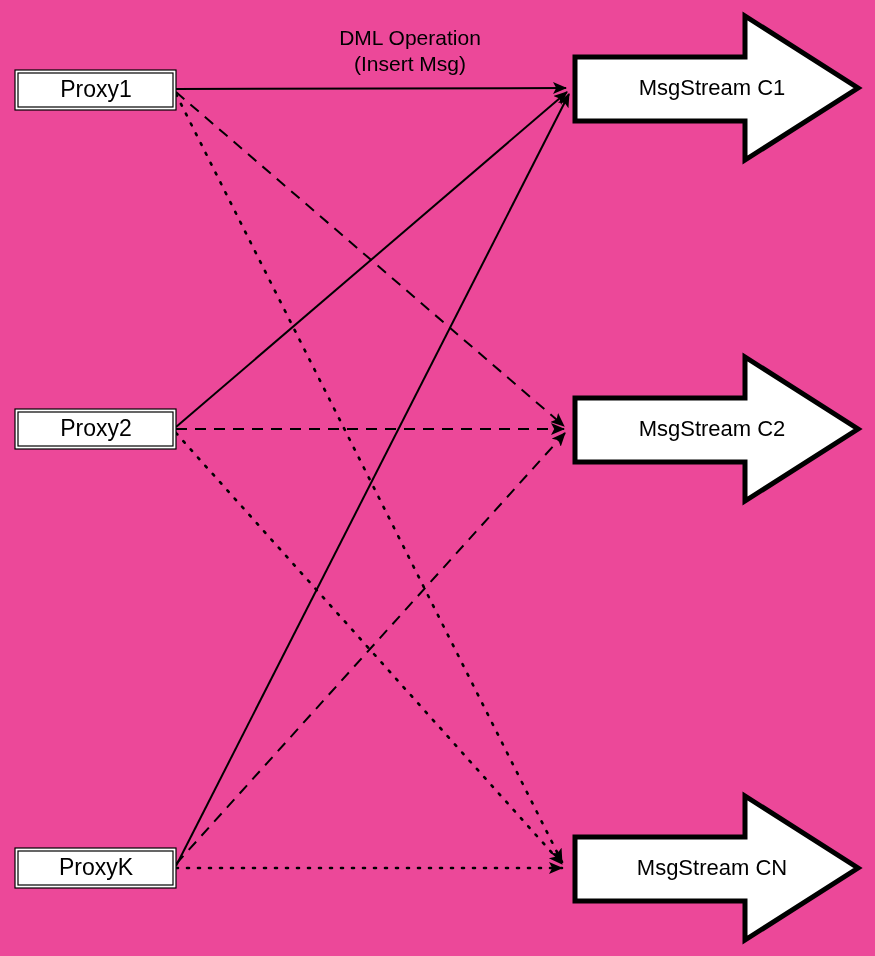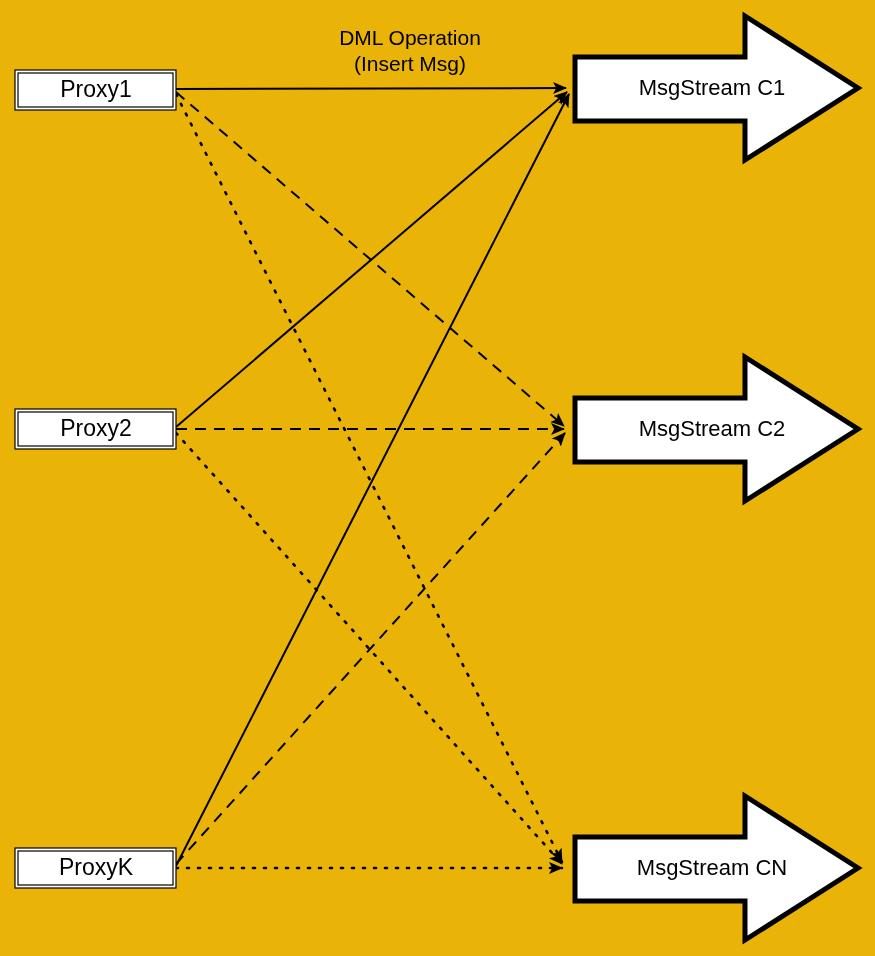--- a/index.html
+++ b/index.html
@@ -7,21 +7,21 @@
     padding: 0;
     background: #ffffff;
   }
   body {
     font-family: "Liberation Sans", sans-serif;
   }
   #diagram-root {
     position: relative;
     width: 875px;
     height: 956px;
-    background: #eab308;
+    background: #ec4899;
     overflow: hidden;
   }
   svg.canvas {
     position: absolute;
     left: 0;
     top: 0;
     width: 875px;
     height: 956px;
     display: block;
   }

